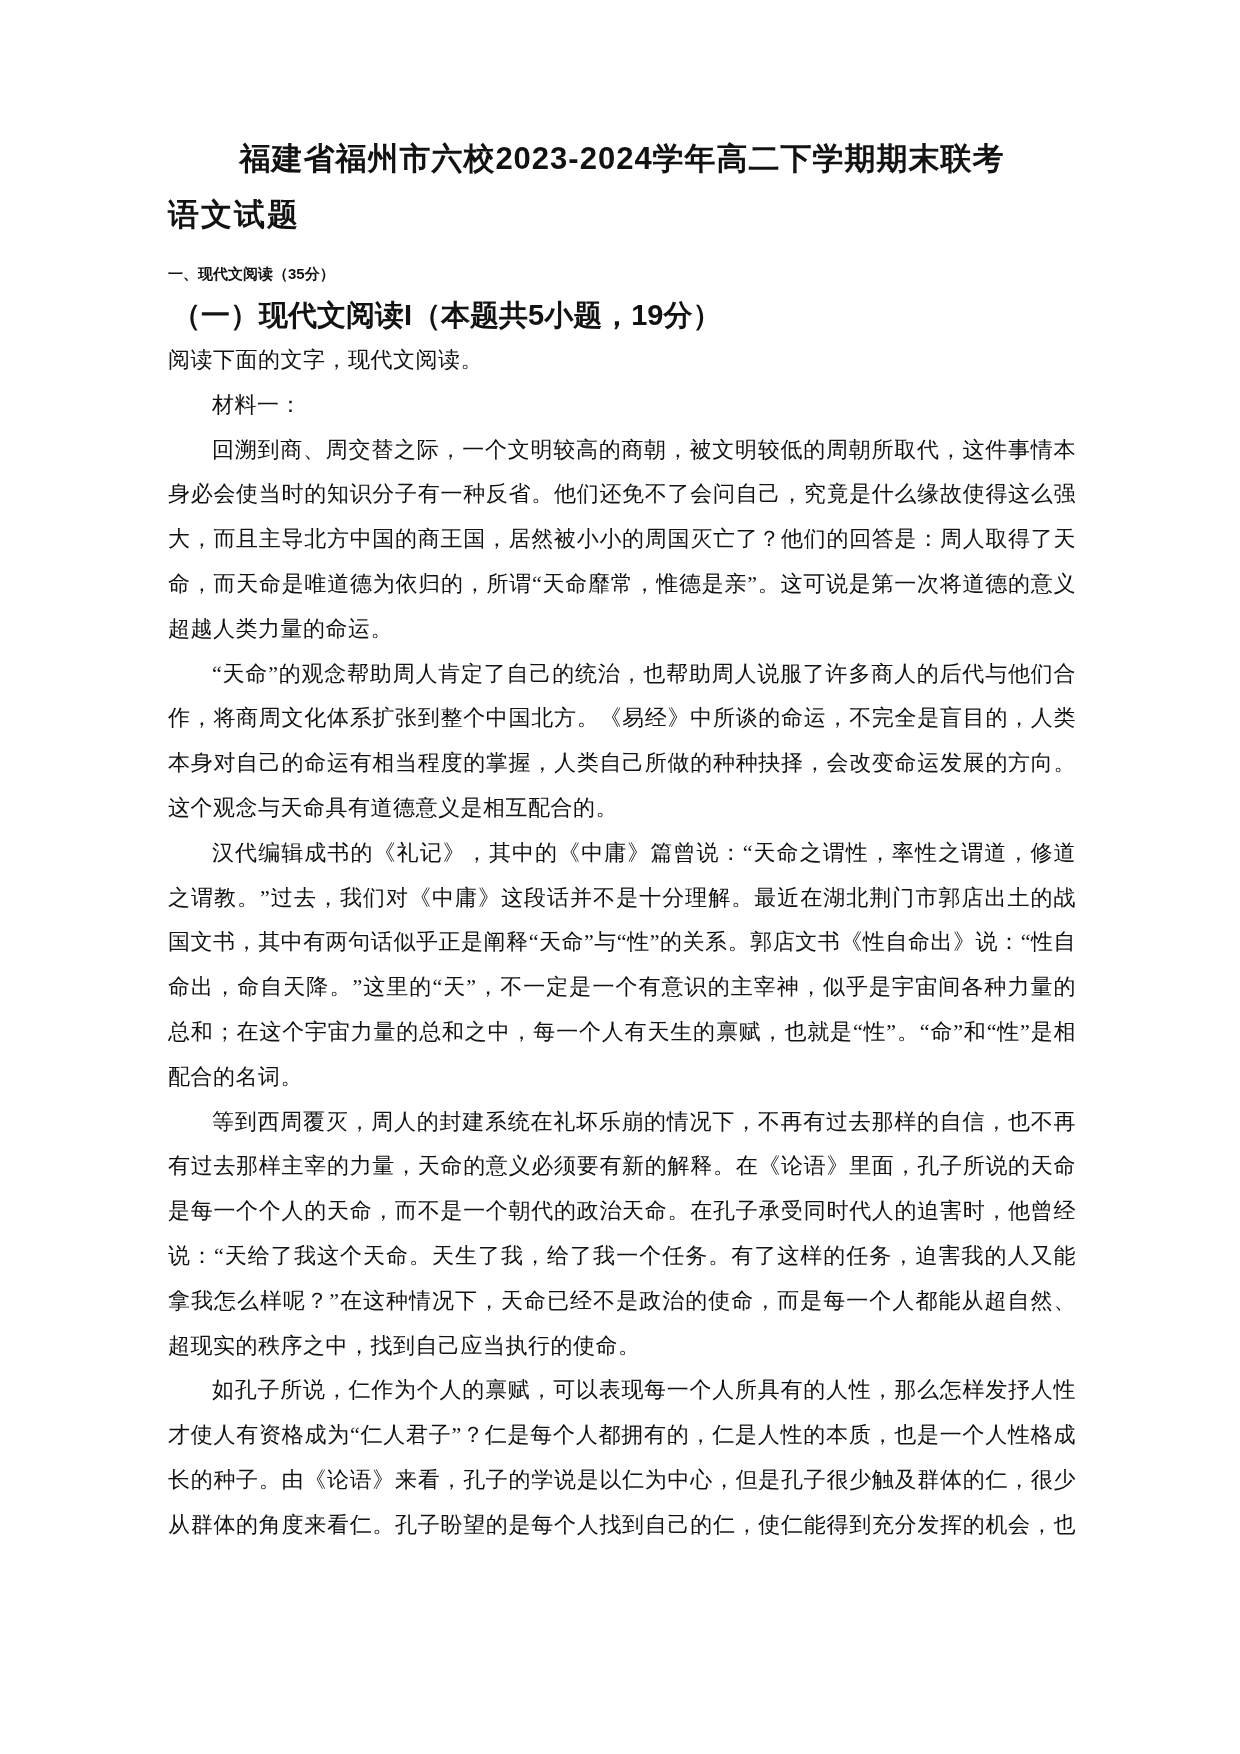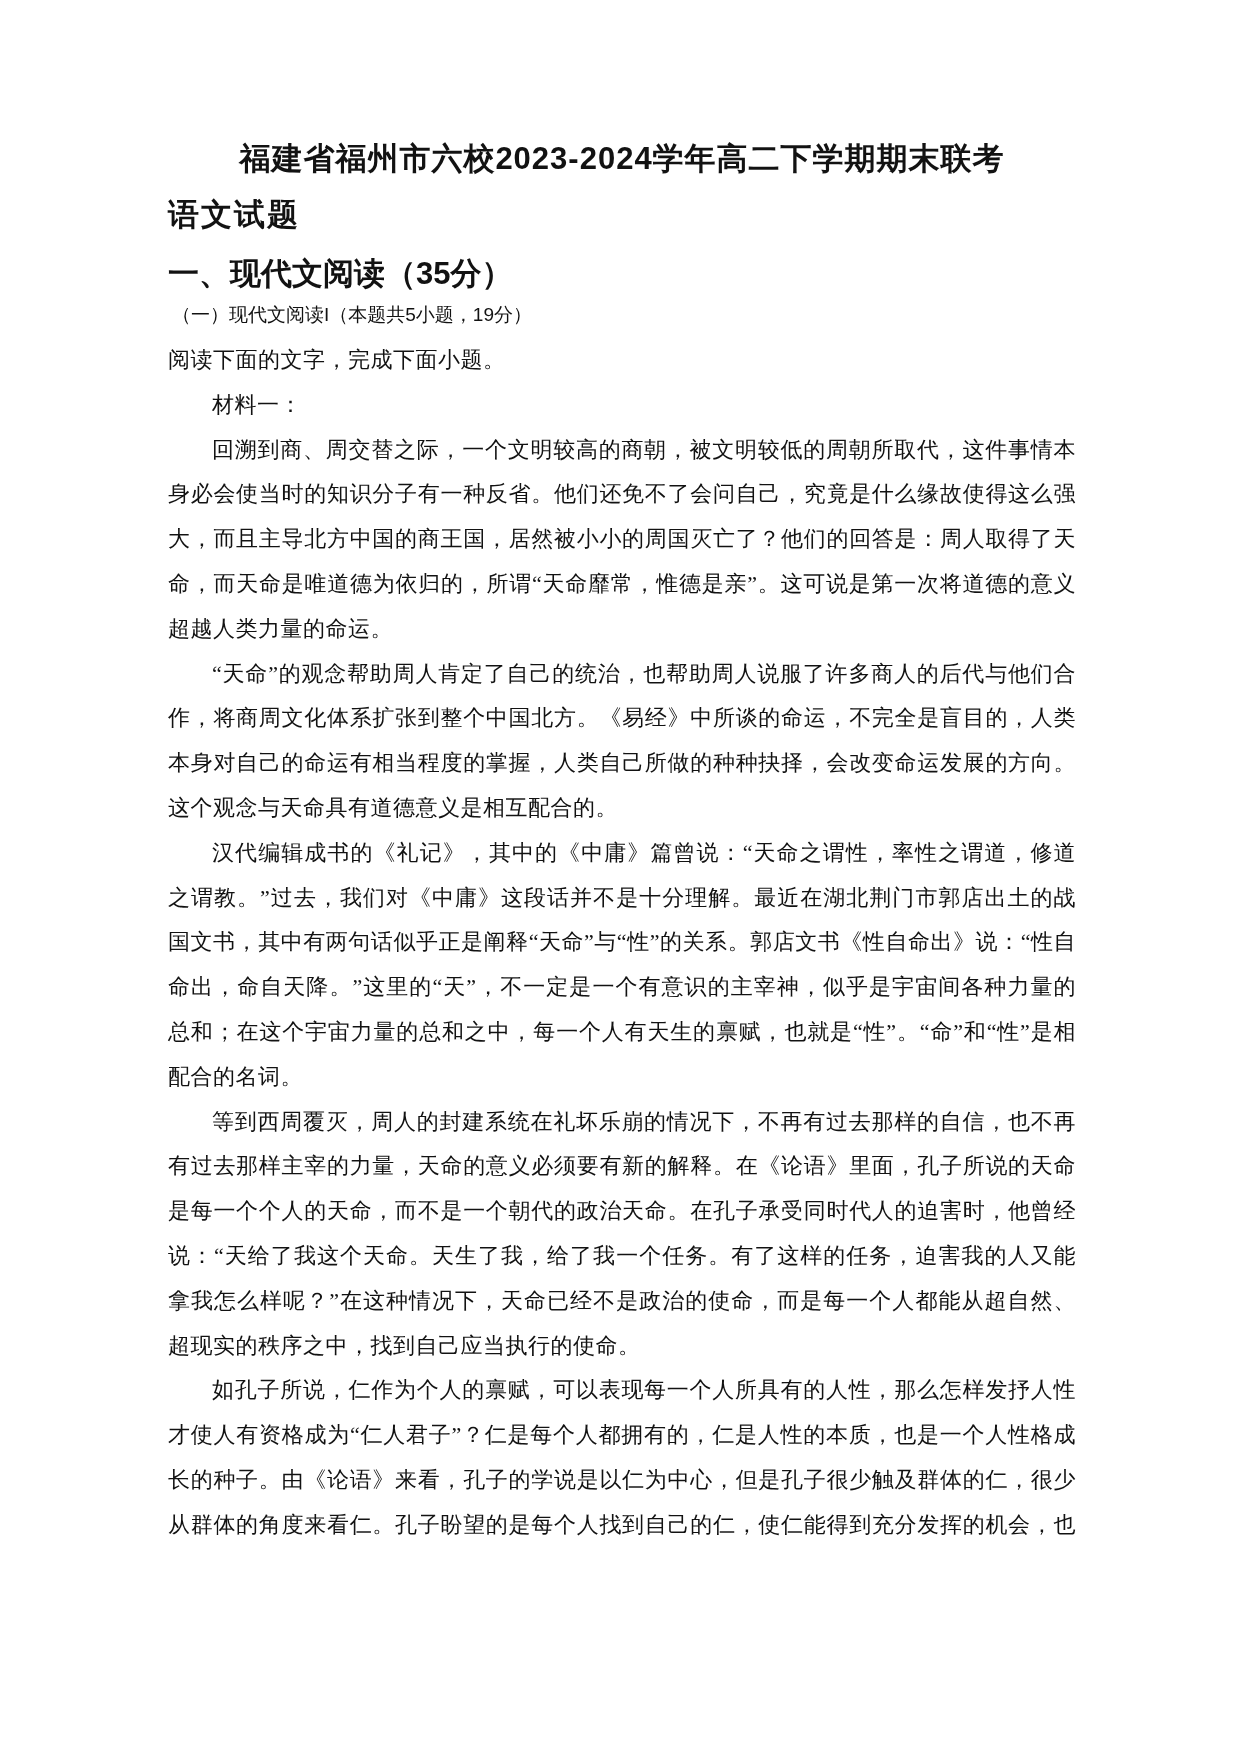--- a/index.html
+++ b/index.html
@@ -36,28 +36,28 @@
     font-family: "Liberation Sans", "DejaVu Sans", sans-serif;
     font-weight: 700;
     font-size: 31px;
     line-height: 38px;
     margin: 0 0 20px 0;
     letter-spacing: 2px;
   }
   .section-heading {
     font-family: "Liberation Sans", "DejaVu Sans", sans-serif;
     font-weight: 700;
-    font-size: 31px;
+    font-size: 15px;
     line-height: 40px;
     margin: 0;
   }
   .subsection-heading {
     font-family: "Liberation Sans", "DejaVu Sans", sans-serif;
-    font-weight: 400;
-    font-size: 19px;
+    font-weight: 700;
+    font-size: 29px;
     line-height: 42px;
     margin: 0 0 2px 0;
     padding-left: 4px;
   }
   .body-text p {
     margin: 0;
     font-size: 22px;
     line-height: 44.8px;
     text-align: justify;
     text-justify: inter-ideograph;
@@ -78,21 +78,21 @@
   <div class="doc-title">福建省福州市六校2023-2024学年高二下学期期末联考</div>
 
   <div class="doc-subtitle">语文试题</div>
 
   <div class="section-heading">一、现代文阅读（35分）</div>
 
   <div class="subsection-heading">（一）现代文阅读I（本题共5小题，19分）</div>
 
   <div class="body-text">
 
-    <p class="noindent">阅读下面的文字，完成下面小题。</p>
+    <p class="noindent">阅读下面的文字，现代文阅读。</p>
 
     <p class="indent">材料一：</p>
 
     <p class="indent">回溯到商、周交替之际，一个文明较高的商朝，被文明较低的周朝所取代，这件事情本身必会使当时的知识分子有一种反省。他们还免不了会问自己，究竟是什么缘故使得这么强大，而且主导北方中国的商王国，居然被小小的周国灭亡了？他们的回答是：周人取得了天命，而天命是唯道德为依归的，所谓“天命靡常，惟德是亲”。这可说是第一次将道德的意义超越人类力量的命运。</p>
 
     <p class="indent">“天命”的观念帮助周人肯定了自己的统治，也帮助周人说服了许多商人的后代与他们合作，将商周文化体系扩张到整个中国北方。《易经》中所谈的命运，不完全是盲目的，人类本身对自己的命运有相当程度的掌握，人类自己所做的种种抉择，会改变命运发展的方向。这个观念与天命具有道德意义是相互配合的。</p>
 
     <p class="indent">汉代编辑成书的《礼记》，其中的《中庸》篇曾说：“天命之谓性，率性之谓道，修道之谓教。”过去，我们对《中庸》这段话并不是十分理解。最近在湖北荆门市郭店出土的战国文书，其中有两句话似乎正是阐释“天命”与“性”的关系。郭店文书《性自命出》说：“性自命出，命自天降。”这里的“天”，不一定是一个有意识的主宰神，似乎是宇宙间各种力量的总和；在这个宇宙力量的总和之中，每一个人有天生的禀赋，也就是“性”。“命”和“性”是相配合的名词。</p>
 
     <p class="indent">等到西周覆灭，周人的封建系统在礼坏乐崩的情况下，不再有过去那样的自信，也不再有过去那样主宰的力量，天命的意义必须要有新的解释。在《论语》里面，孔子所说的天命是每一个个人的天命，而不是一个朝代的政治天命。在孔子承受同时代人的迫害时，他曾经说：“天给了我这个天命。天生了我，给了我一个任务。有了这样的任务，迫害我的人又能拿我怎么样呢？”在这种情况下，天命已经不是政治的使命，而是每一个人都能从超自然、超现实的秩序之中，找到自己应当执行的使命。</p>

